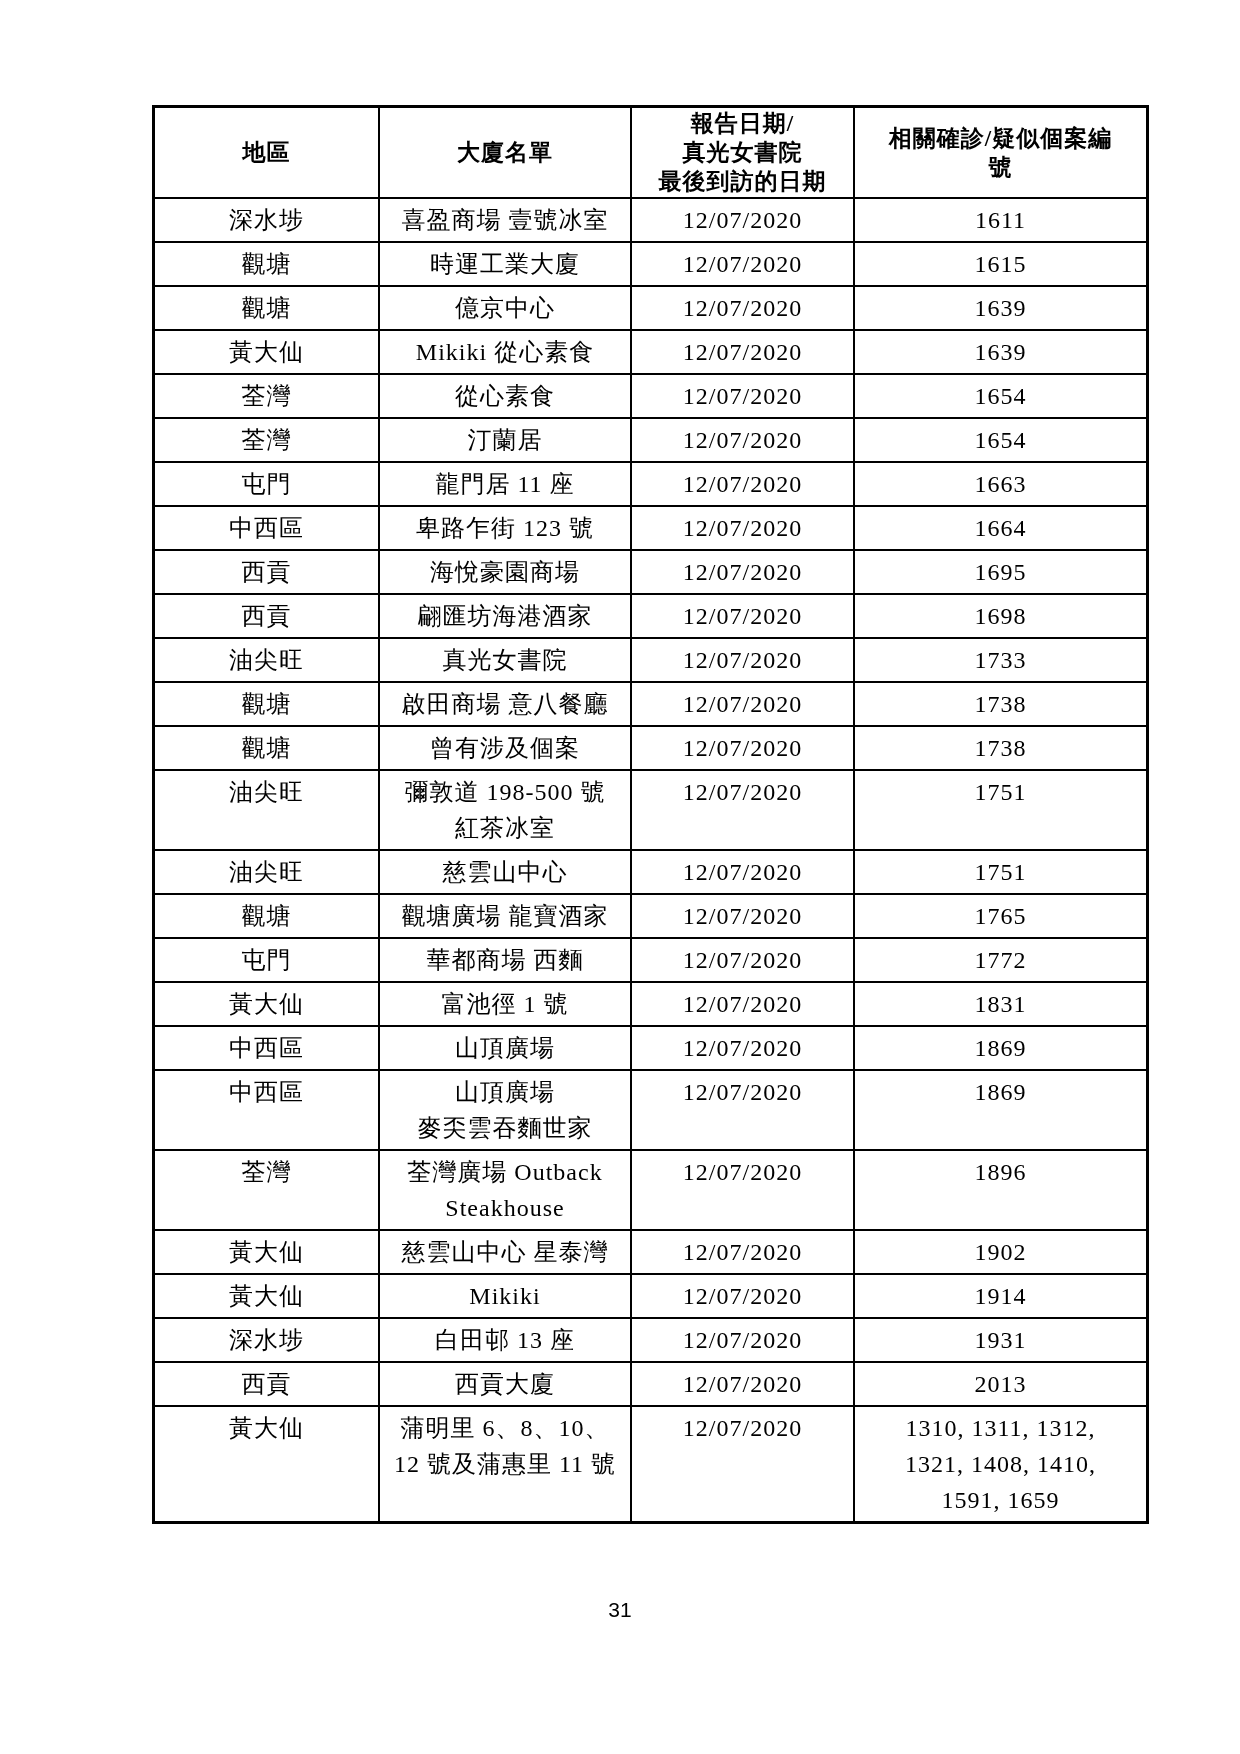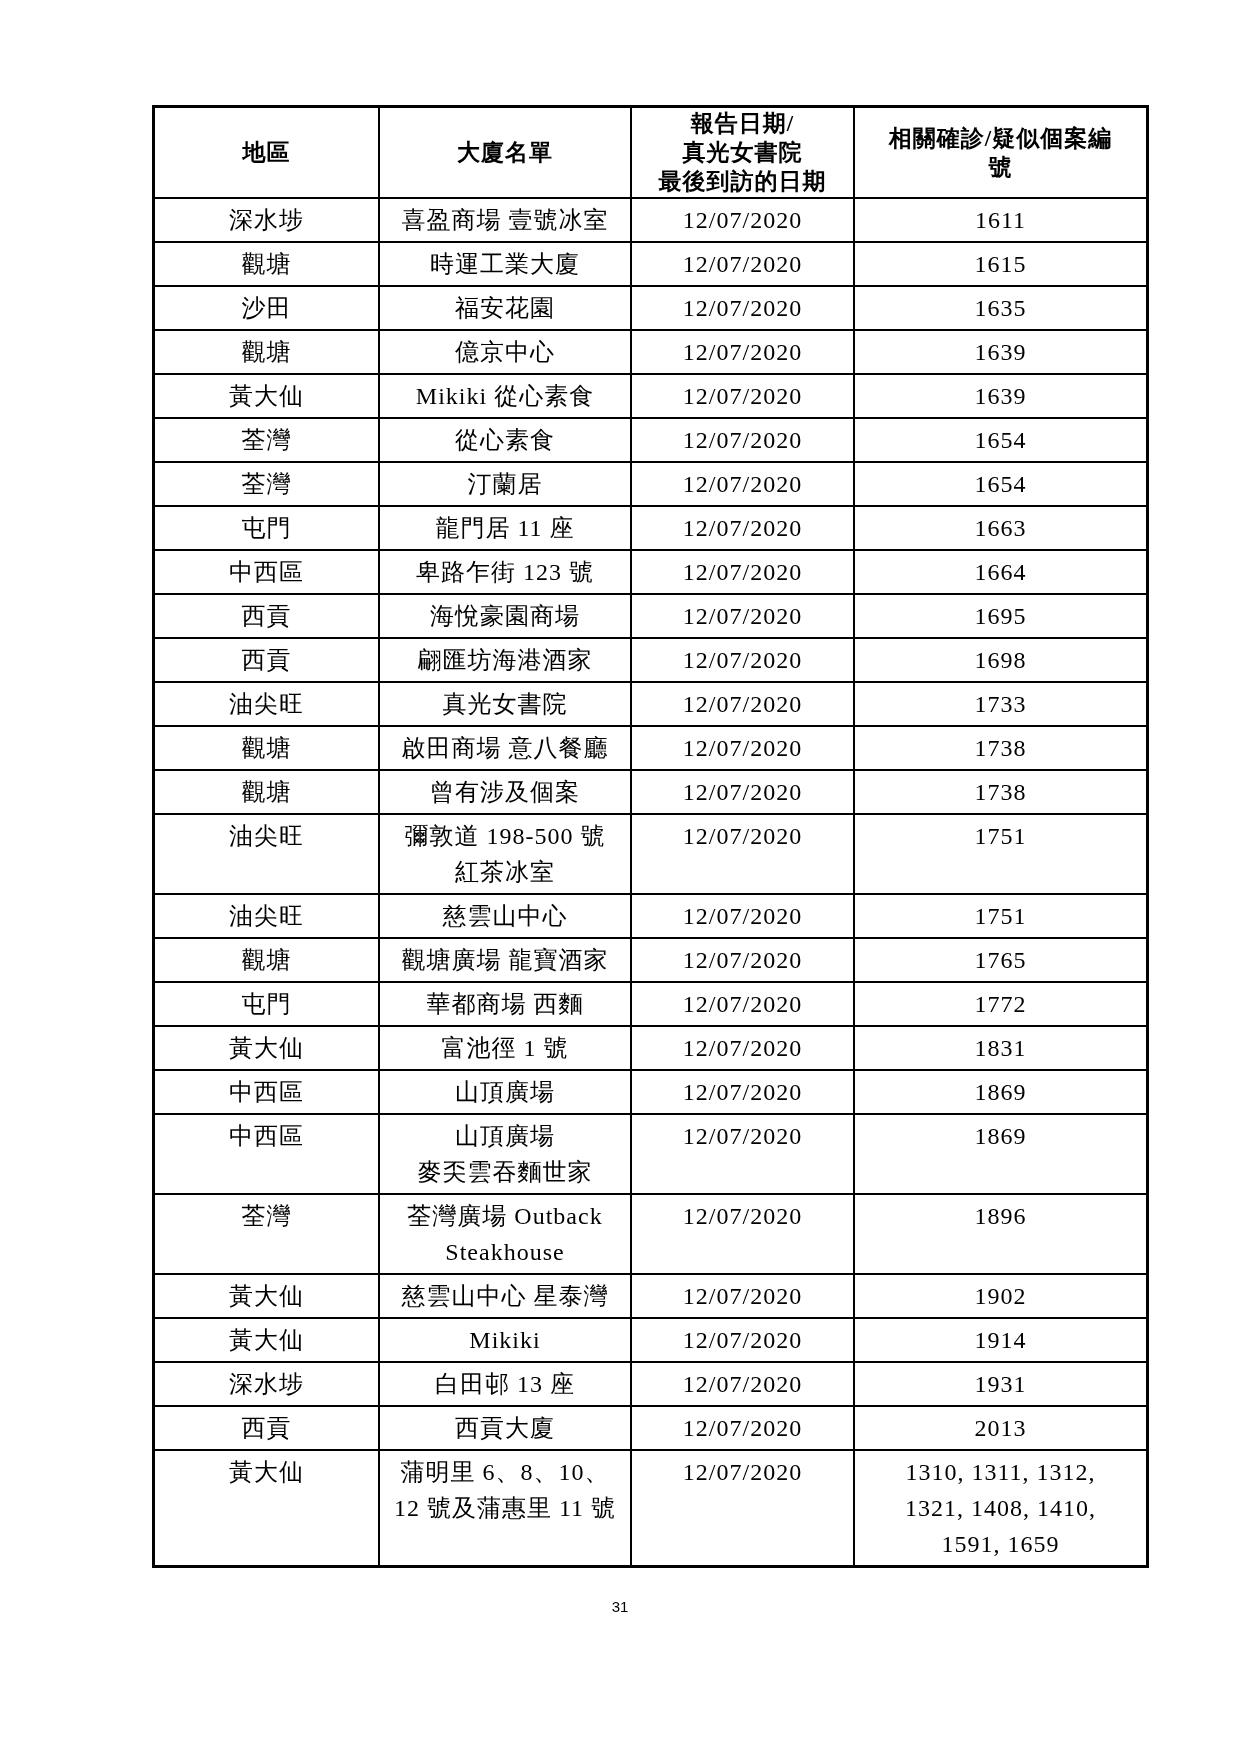--- a/index.html
+++ b/index.html
@@ -46,21 +46,21 @@
   .c1 { width:215px; }
   .c2 { width:242px; }
   .c3 { width:213px; }
   .c4 { width:283px; }
   .pageno {
     position:absolute;
     left:0; right:0;
     top:1598px;
     text-align:center;
     font-family:"Liberation Sans","DejaVu Sans",sans-serif;
-    font-size:15px;
+    font-size:21px;
     letter-spacing:0;
   }
 </style>
 </head>
 <body>
 
 <div class="page">
 
   <table class="buildings">
     <thead>
@@ -85,26 +85,20 @@
         <td class="c3">12/07/2020</td>
         <td class="c4">1611</td>
       </tr>
       <tr class="r">
         <td class="c1">觀塘</td>
         <td class="c2">時運工業大廈</td>
         <td class="c3">12/07/2020</td>
         <td class="c4">1615</td>
       </tr>
       <tr class="r">
-        <td class="c1">沙田</td>
-        <td class="c2">福安花園</td>
-        <td class="c3">12/07/2020</td>
-        <td class="c4">1635</td>
-      </tr>
-      <tr class="r">
         <td class="c1">觀塘</td>
         <td class="c2">億京中心</td>
         <td class="c3">12/07/2020</td>
         <td class="c4">1639</td>
       </tr>
       <tr class="r">
         <td class="c1">黃大仙</td>
         <td class="c2">Mikiki 從心素食</td>
         <td class="c3">12/07/2020</td>
         <td class="c4">1639</td>

